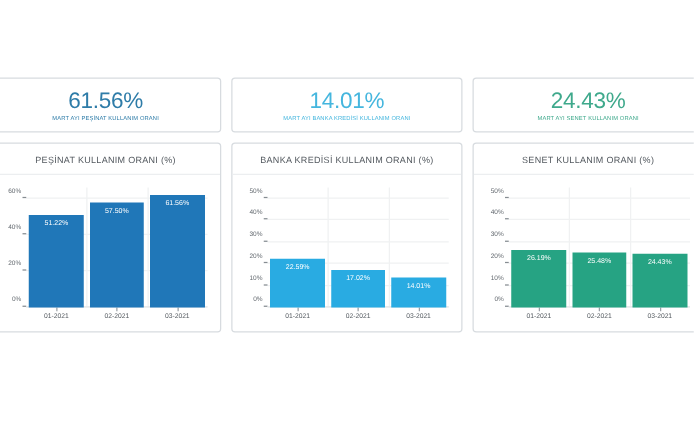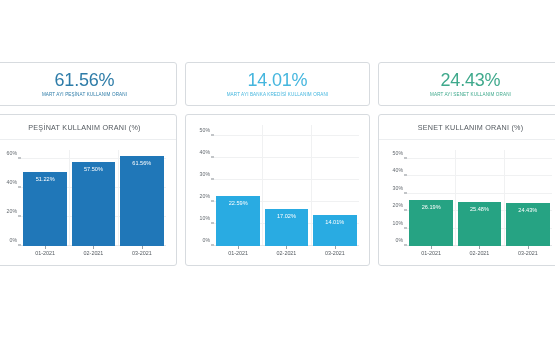--- a/index.html
+++ b/index.html
@@ -242,20 +242,21 @@
       </div>
     </div>
   </div>
 
   <div class="column">
     <div class="kpi-card">
       <div class="kpi-value" style="color: rgb(69, 182, 222);">14.01%</div>
       <div class="kpi-label" style="color: rgb(69, 182, 222);">MART AYI BANKA KREDİSİ KULLANIM ORANI</div>
     </div>
     <div class="chart-card">
+      <div class="chart-title">BANKA KREDİSİ KULLANIM ORANI (%)</div>
       <div class="chart-body">
         <div class="plot">
             <div class="gridline" style="bottom: 0%;"></div>
             <div class="gridline" style="bottom: 18.1818%;"></div>
             <div class="gridline" style="bottom: 36.3636%;"></div>
             <div class="gridline" style="bottom: 54.5455%;"></div>
             <div class="gridline" style="bottom: 72.7273%;"></div>
             <div class="gridline" style="bottom: 90.9091%;"></div>
             <div class="vgrid" style="left: 33.3%;"></div>
             <div class="vgrid" style="left: 66.6%;"></div>

